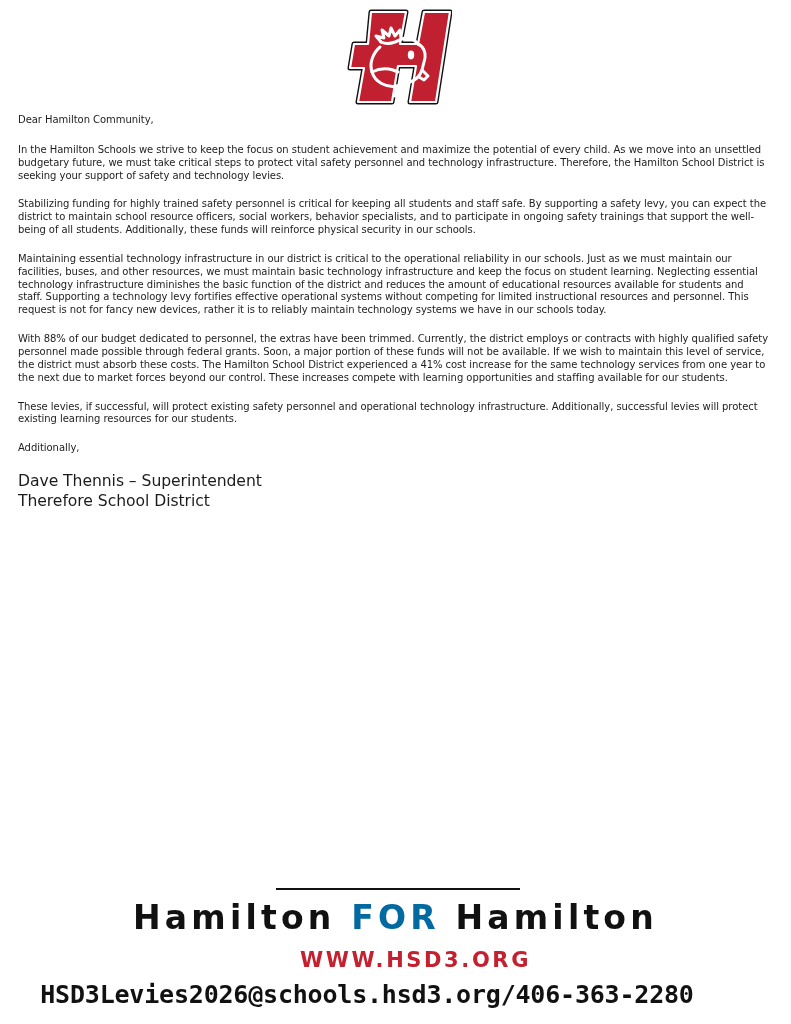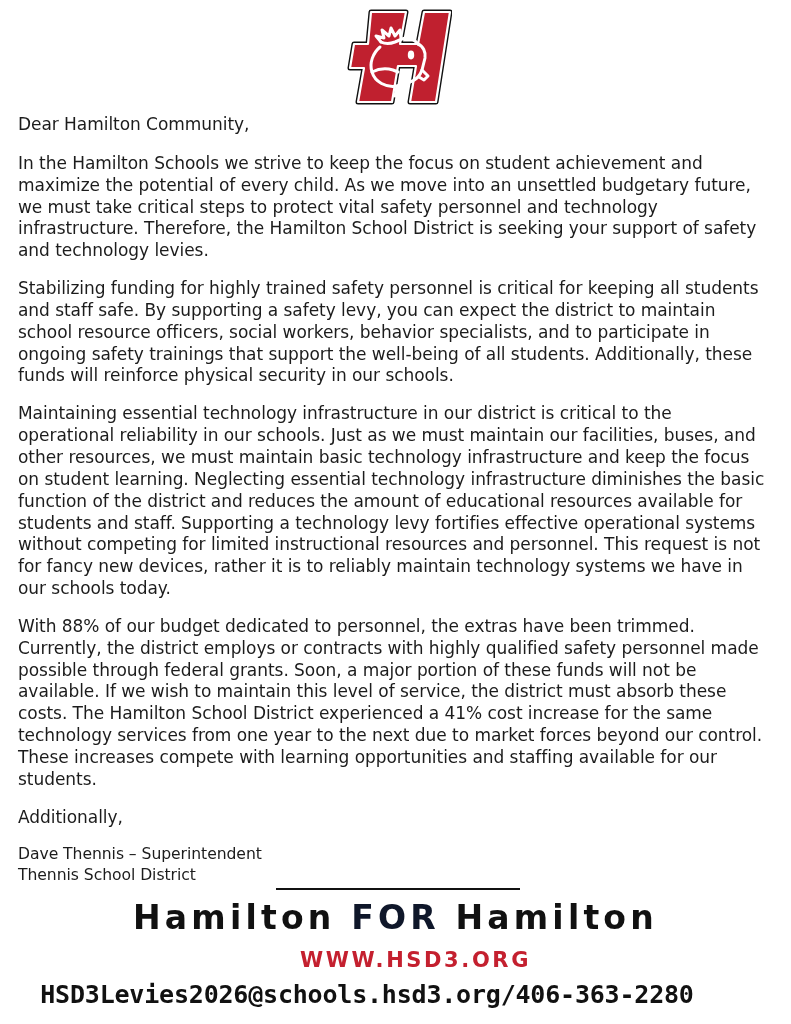--- a/index.html
+++ b/index.html
@@ -32,21 +32,21 @@
 
   
   .letter {
     position: absolute;
     left: 18px;
     top: 114px;
     width: 752px;
   }
   .letter p {
     margin: 0 0 16px 0;
-    font-size: 17px;
+    font-size: 10px;
     line-height: 1.285;
     letter-spacing: -0.05px;
     color: #1c1c1c;
   }
   .salutation { margin-bottom: 17px !important; }
   .sig-line { margin: 0 !important; }
   .sig-block { margin-top: 0; }
   .sig-block p { margin: 0 0 0 0; font-size: 15.6px; line-height: 1.3; }
 
   
@@ -63,21 +63,21 @@
     left: 0;
     top: 898px;
     width: 791px;
     text-align: center;
     font-size: 33px;
     font-weight: bold;
     letter-spacing: 4.2px;
     color: #111111;
     white-space: nowrap;
   }
-  .brand-for { color: #0f172a; }
+  .brand-for { color: #0369a1; }
   .web-line {
     position: absolute;
     left: 0;
     top: 948px;
     width: 791px;
     text-align: center;
     font-size: 21px;
     font-weight: bold;
     letter-spacing: 2.6px;
     color: #c4202f;
@@ -121,24 +121,25 @@
       </g>
     </svg>
   </div>
 
   <div class="letter">
     <p class="salutation">Dear Hamilton Community,</p>
     <p>In the Hamilton Schools we strive to keep the focus on student achievement and maximize the potential of every child. As we move into an unsettled budgetary future, we must take critical steps to protect vital safety personnel and technology infrastructure. Therefore, the Hamilton School District is seeking your support of safety and technology levies.</p>
     <p>Stabilizing funding for highly trained safety personnel is critical for keeping all students and staff safe. By supporting a safety levy, you can expect the district to maintain school resource officers, social workers, behavior specialists, and to participate in ongoing safety trainings that support the well-being of all students. Additionally, these funds will reinforce physical security in our schools.</p>
     <p>Maintaining essential technology infrastructure in our district is critical to the operational reliability in our schools. Just as we must maintain our facilities, buses, and other resources, we must maintain basic technology infrastructure and keep the focus on student learning. Neglecting essential technology infrastructure diminishes the basic function of the district and reduces the amount of educational resources available for students and staff. Supporting a technology levy fortifies effective operational systems without competing for limited instructional resources and personnel. This request is not for fancy new devices, rather it is to reliably maintain technology systems we have in our schools today.</p>
     <p>With 88% of our budget dedicated to personnel, the extras have been trimmed. Currently, the district employs or contracts with highly qualified safety personnel made possible through federal grants. Soon, a major portion of these funds will not be available. If we wish to maintain this level of service, the district must absorb these costs. The Hamilton School District experienced a 41% cost increase for the same technology services from one year to the next due to market forces beyond our control. These increases compete with learning opportunities and staffing available for our students.</p>
+    <p>These levies, if successful, will protect existing safety personnel and operational technology infrastructure. Additionally, successful levies will protect existing learning resources for our students.</p>
     <p>Additionally,</p>
     <div class="sig-block">
       <p class="sig-line">Dave Thennis – Superintendent</p>
-      <p class="sig-line">Thennis School District</p>
+      <p class="sig-line">Therefore School District</p>
     </div>
   </div>
 
   <div class="divider"></div>
 
   <div class="brand-line">
     <span>Hamilton</span><span>&nbsp;</span><span class="brand-for">FOR</span><span>&nbsp;</span><span>Hamilton</span>
   </div>
 
   <div class="web-line">WWW.HSD3.ORG</div>

